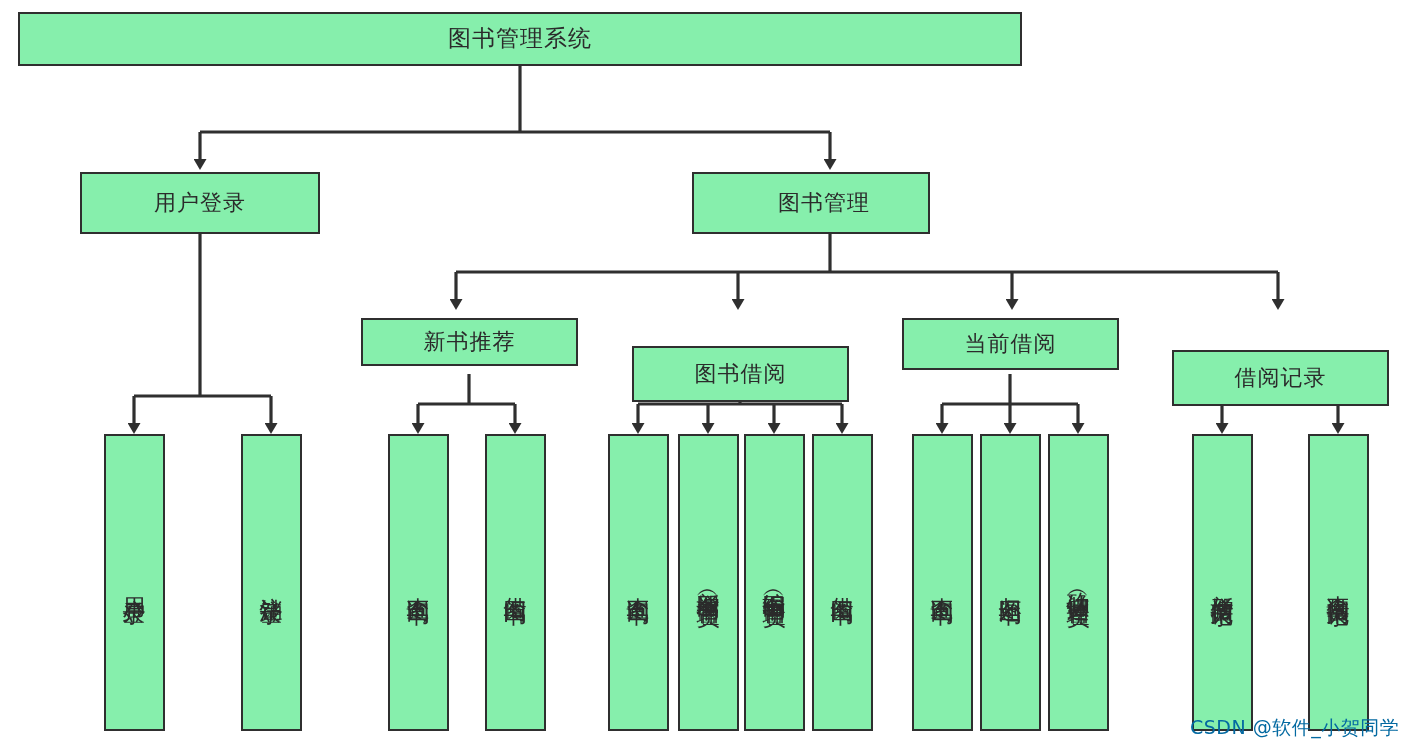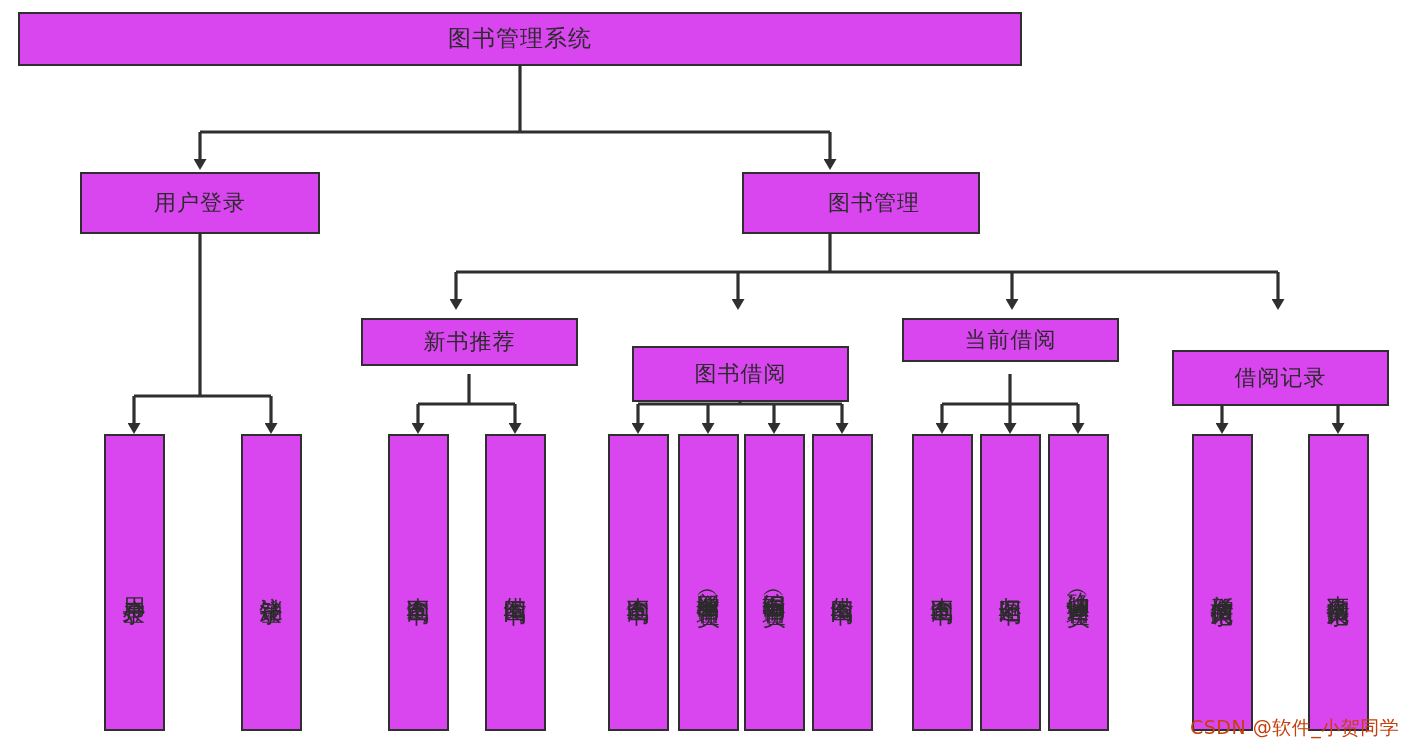--- a/index.html
+++ b/index.html
@@ -21,21 +21,21 @@
     position: absolute;
     left: 0;
     top: 0;
     width: 1405px;
     height: 747px;
   }
   .node {
     position: absolute;
     box-sizing: border-box;
     border: 2.5px solid #2f2f2f;
-    background: #d946ef;
+    background: #86efac;
     color: #2b2b2b;
     display: flex;
     align-items: center;
     justify-content: center;
     z-index: 2;
   }
   .node.horiz {
     font-size: 22px;
     letter-spacing: 1px;
     line-height: 1.2;
@@ -53,21 +53,21 @@
     text-orientation: upright;
     font-size: 23px;
     line-height: 1.05;
     letter-spacing: 2px;
     text-align: center;
     white-space: nowrap;
     color: #2b2b2b;
   }
   .watermark {
     position: absolute;
-    color: #c2410c;
+    color: #0369a1;
     font-size: 19px;
     letter-spacing: 0.5px;
     z-index: 5;
     white-space: nowrap;
     pointer-events: none;
   }
 </style>
 </head>
 <body>
 
@@ -124,33 +124,33 @@
   </svg>
 
   <div class="node horiz root" style="left:18px; top:12px; width:1004px; height:54px;">
     <span>图书管理系统</span>
   </div>
 
   <div class="node horiz" style="left:80px; top:172px; width:240px; height:62px;">
     <span>用户登录</span>
   </div>
 
-  <div class="node horiz" style="left:742px; top:172px; width:238px; height:62px;padding-left:26px;">
+  <div class="node horiz" style="left:692px; top:172px; width:238px; height:62px;padding-left:26px;">
     <span>图书管理</span>
   </div>
 
   <div class="node horiz" style="left:361px; top:318px; width:217px; height:48px;">
     <span>新书推荐</span>
   </div>
 
   <div class="node horiz" style="left:632px; top:318px; width:217px; height:56px;margin-top:28px;">
     <span>图书借阅</span>
   </div>
 
-  <div class="node horiz" style="left:902px; top:318px; width:217px; height:44px;">
+  <div class="node horiz" style="left:902px; top:318px; width:217px; height:52px;">
     <span>当前借阅</span>
   </div>
 
   <div class="node horiz" style="left:1172px; top:318px; width:217px; height:56px;margin-top:32px;">
     <span>借阅记录</span>
   </div>
 
   <div class="node vert" style="left:104px; top:434px; width:61px; height:297px;">
     <span class="vlabel">用户登录</span>
   </div>

